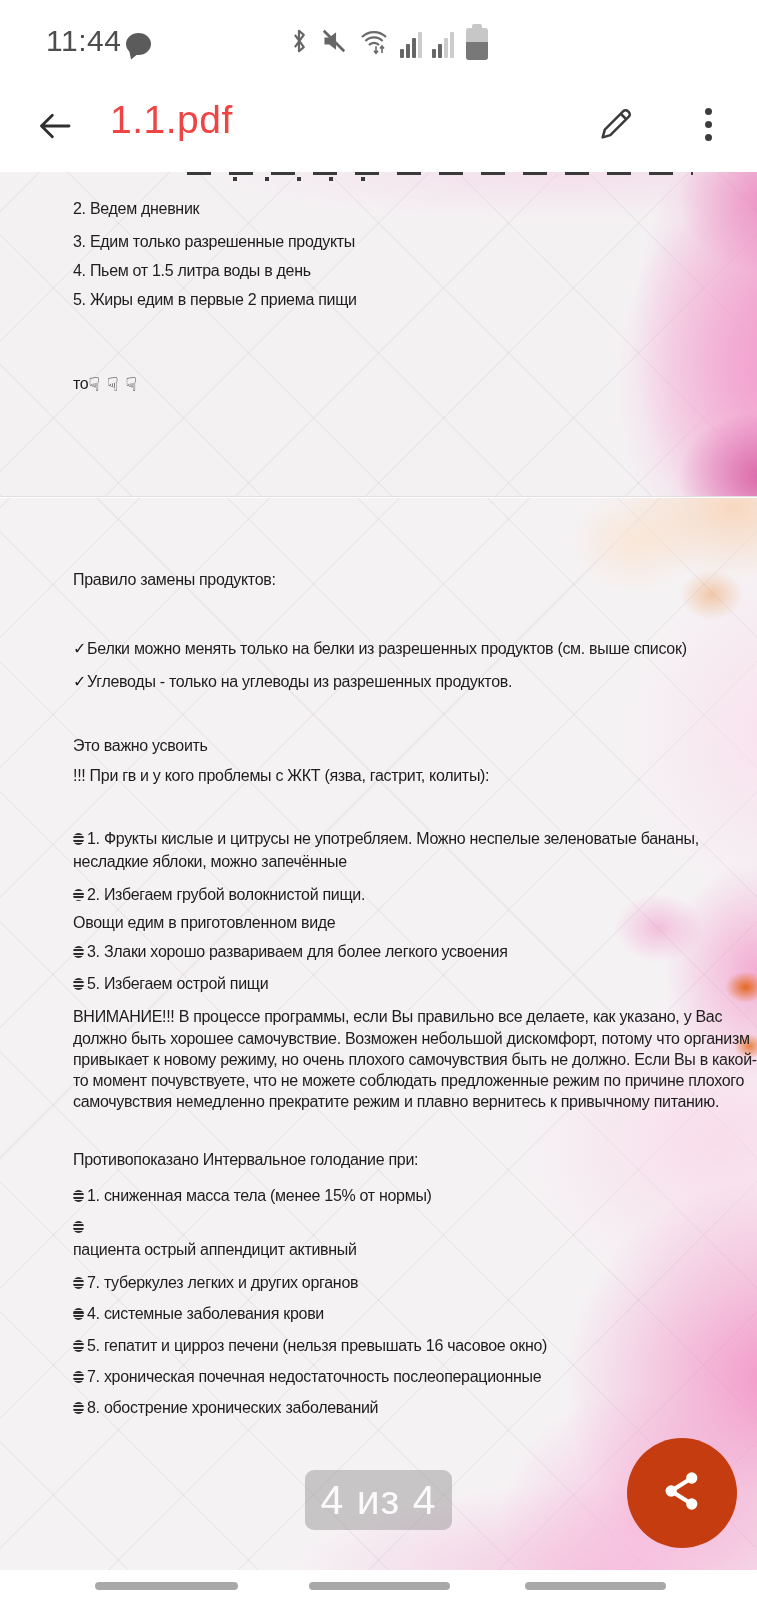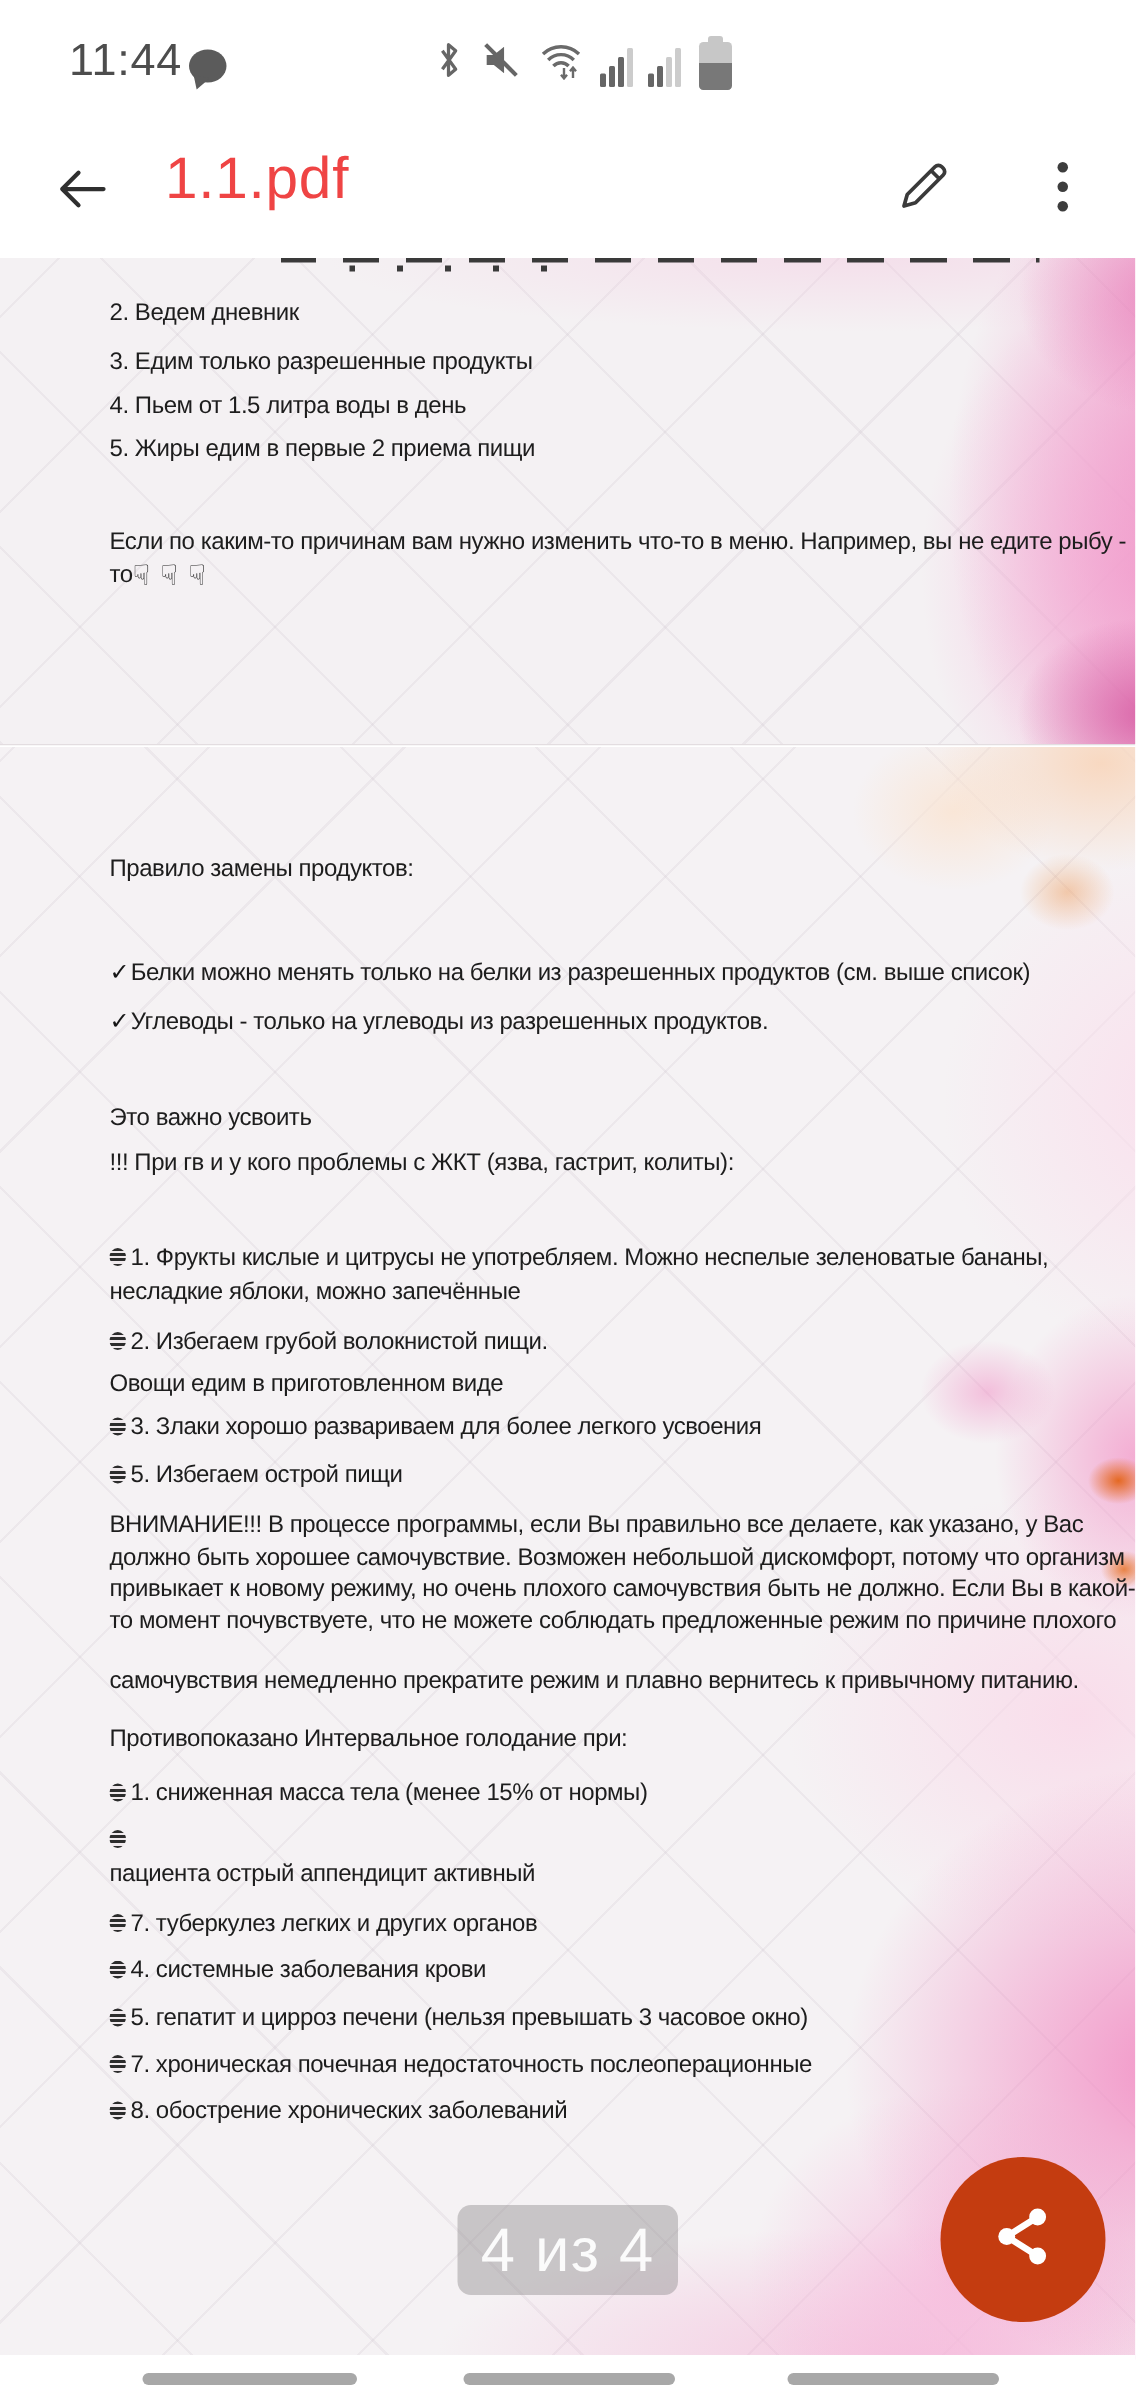--- a/index.html
+++ b/index.html
@@ -149,21 +149,20 @@
 
   <div class="content">
 
     <div class="page3">
       <span class="clip-line"></span>
       <span class="clip-dots"></span>
       <div class="tl" style="top:26px">2. Ведем дневник</div>
       <div class="tl" style="top:59px">3. Едим только разрешенные продукты</div>
       <div class="tl" style="top:88px">4. Пьем от 1.5 литра воды в день</div>
       <div class="tl" style="top:117px">5. Жиры едим в первые 2 приема пищи</div>
-      <div class="tl" style="top:179px">Если по каким-то причинам вам нужно изменить что-то в меню. Например, вы не едите рыбу -</div>
       <div class="tl" style="top:201px">
         <span>то</span><span class="hands">☟☟☟</span>
       </div>
     </div>
 
     <div class="page4">
       <div class="tl" style="top:71px">Правило замены продуктов:</div>
 
       <div class="tl" style="top:140px">
         <span class="chk">✓</span><span>Белки можно менять только на белки из разрешенных продуктов (см. выше список)</span>
@@ -187,39 +186,39 @@
         <span class="bead"></span><span>3. Злаки хорошо развариваем для более легкого усвоения</span>
       </div>
       <div class="tl" style="top:475px">
         <span class="bead"></span><span>5. Избегаем острой пищи</span>
       </div>
 
       <div class="tl" style="top:508px">ВНИМАНИЕ!!! В процессе программы, если Вы правильно все делаете, как указано, у Вас</div>
       <div class="tl" style="top:530px">должно быть хорошее самочувствие. Возможен небольшой дискомфорт, потому что организм</div>
       <div class="tl" style="top:551px">привыкает к новому режиму, но очень плохого самочувствия быть не должно. Если Вы в какой-</div>
       <div class="tl" style="top:572px">то момент почувствуете, что не можете соблюдать предложенные режим по причине плохого</div>
-      <div class="tl" style="top:612px">самочувствия немедленно прекратите режим и плавно вернитесь к привычному питанию.</div>
+      <div class="tl" style="top:593px">самочувствия немедленно прекратите режим и плавно вернитесь к привычному питанию.</div>
 
       <div class="tl" style="top:651px">Противопоказано Интервальное голодание при:</div>
 
       <div class="tl" style="top:687px">
         <span class="bead"></span><span>1. сниженная масса тела (менее 15% от нормы)</span>
       </div>
       <div class="tl" style="top:718px">
         <span class="bead"></span>
       </div>
       <div class="tl" style="top:741px">пациента острый аппендицит активный</div>
       <div class="tl" style="top:774px">
         <span class="bead"></span><span>7. туберкулез легких и других органов</span>
       </div>
       <div class="tl" style="top:805px">
         <span class="bead"></span><span>4. системные заболевания крови</span>
       </div>
       <div class="tl" style="top:837px">
-        <span class="bead"></span><span>5. гепатит и цирроз печени (нельзя превышать 3 часовое окно)</span>
+        <span class="bead"></span><span>5. гепатит и цирроз печени (нельзя превышать 16 часовое окно)</span>
       </div>
       <div class="tl" style="top:868px">
         <span class="bead"></span><span>7. хроническая почечная недостаточность послеоперационные</span>
       </div>
       <div class="tl" style="top:899px">
         <span class="bead"></span><span>8. обострение хронических заболеваний</span>
       </div>
     </div>
   </div>
 

